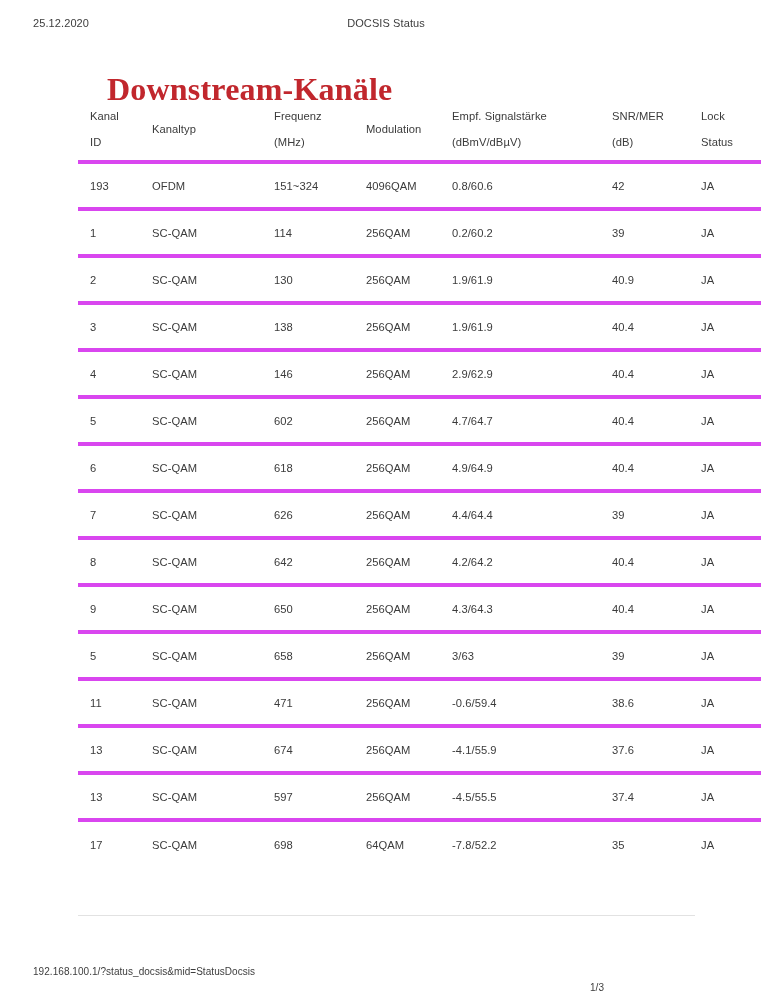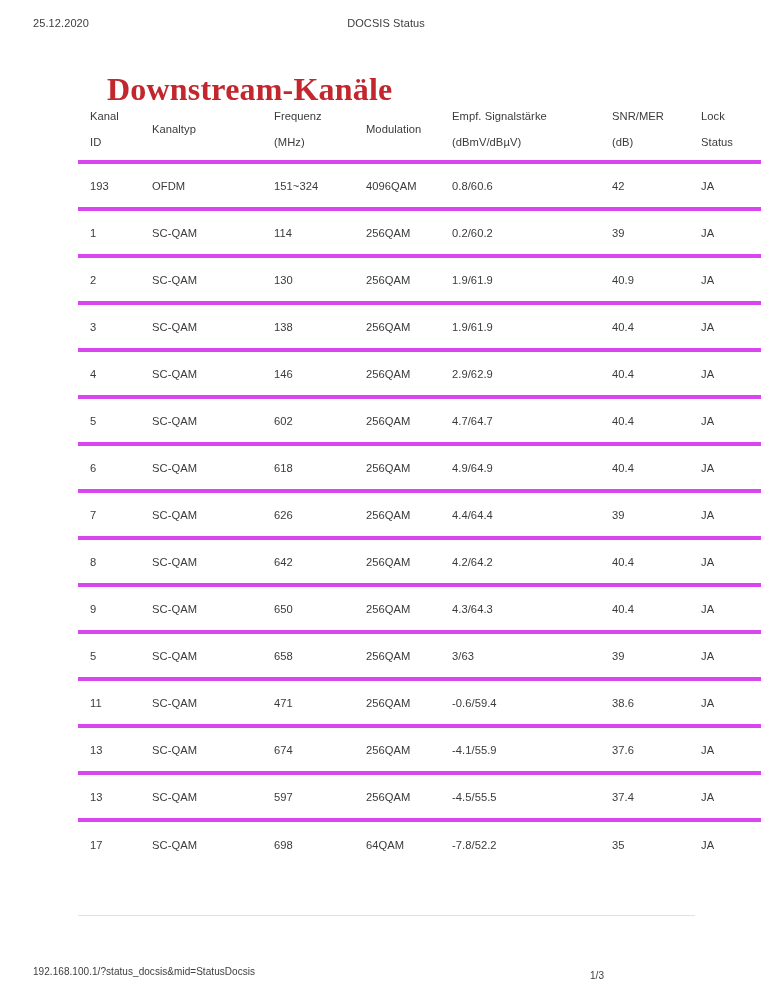--- a/index.html
+++ b/index.html
@@ -150,21 +150,21 @@
   .print-footer .pf-url {
     position: absolute;
     left: 33px;
     top: 0;
     white-space: nowrap;
     letter-spacing: 0.05px;
   }
   .print-footer .pf-page {
     position: absolute;
     right: 37px;
-    top: 4px;
+    top: 16px;
     white-space: nowrap;
     letter-spacing: 0.05px;
   }
 </style>
 </head>
 <body>
 
 <div class="print-header">
   <span class="ph-date">25.12.2020</span>
   <span class="ph-title">DOCSIS Status</span>

